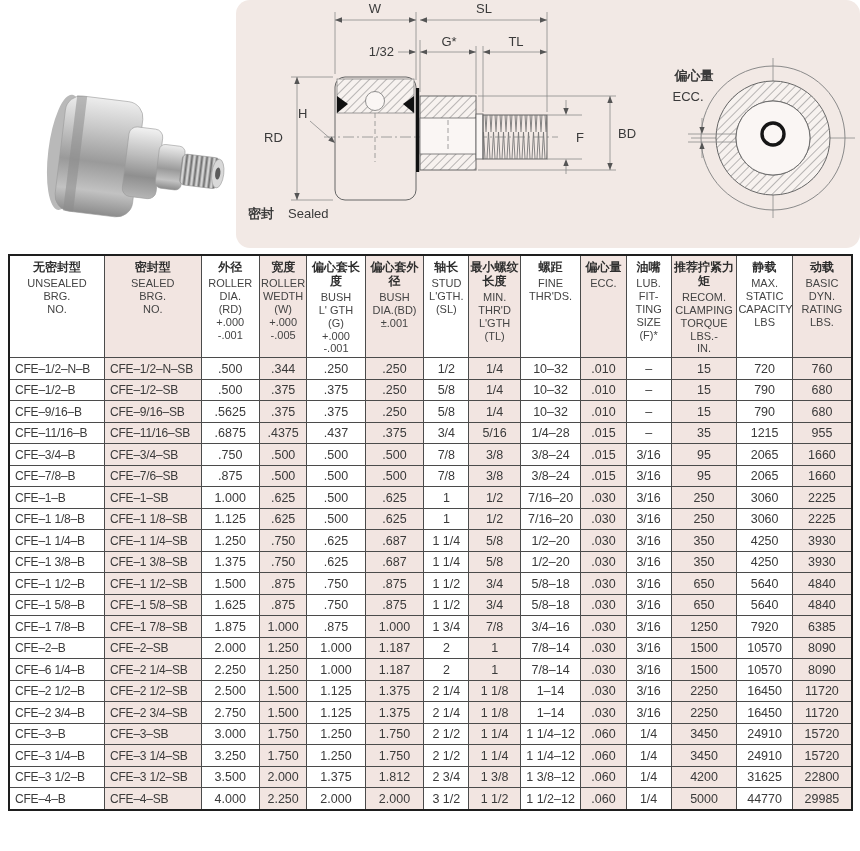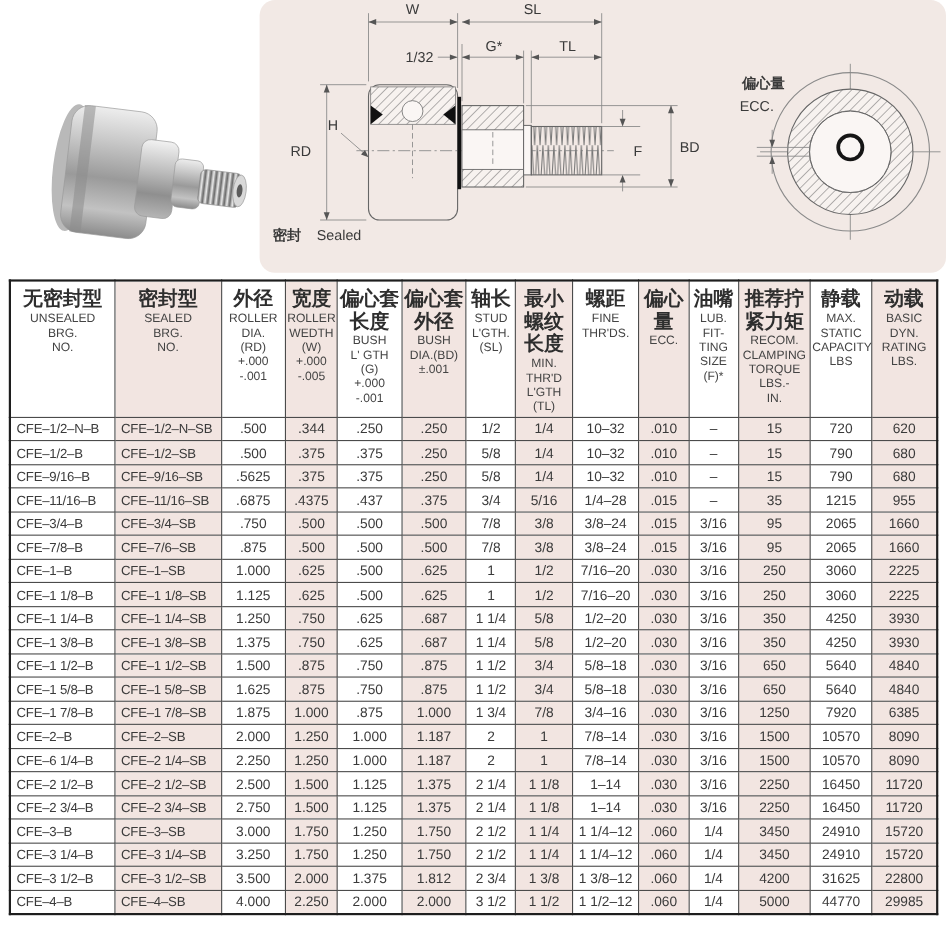--- a/index.html
+++ b/index.html
@@ -25,21 +25,21 @@
   #spec-table th{
     vertical-align:top;padding:5px 1px 2px 1px;font-weight:normal;
     height:88px;background:#fff;
   }
   #spec-table td{
     height:20.5px;font-size:12.5px;text-align:center;color:#3a3a3a;
     background:#fff;padding:0 1px;
   }
   #spec-table td.left{text-align:left;padding-left:5px;font-size:12px;letter-spacing:-0.2px;}
   #spec-table .pink{background:var(--cell-pink,#f2e5e1);}
-  .th-cn{font-size:18px;font-weight:bold;color:#2e2e2e;line-height:1.15;white-space:normal;text-align:center;}
+  .th-cn{font-size:12px;font-weight:bold;color:#2e2e2e;line-height:1.15;white-space:normal;text-align:center;}
   .th-en{font-size:11px;color:#444;line-height:1.18;margin-top:2px;white-space:pre-line;text-align:center;}
 
   
   text{font-family:"Liberation Sans",sans-serif;fill:#3a3a3a;}
   .dimtxt{font-size:13px;}
   .cntxt{font-size:13px;font-weight:bold;}
   .lw{stroke:#666;stroke-width:1;fill:none;}
   .thin{stroke:#8a8a8a;stroke-width:0.8;fill:none;}
   .arr{fill:#555;stroke:none;}
 </style>
@@ -311,21 +311,21 @@
           <td class="pink">.344</td>
           <td>.250</td>
           <td class="pink">.250</td>
           <td>1/2</td>
           <td class="pink">1/4</td>
           <td>10–32</td>
           <td class="pink">.010</td>
           <td>–</td>
           <td class="pink">15</td>
           <td>720</td>
-          <td class="pink">620</td>
+          <td class="pink">760</td>
         </tr>
         <tr>
           <td class="left">CFE–1/2–B</td>
           <td class="pink left">CFE–1/2–SB</td>
           <td>.500</td>
           <td class="pink">.375</td>
           <td>.375</td>
           <td class="pink">.250</td>
           <td>5/8</td>
           <td class="pink">1/4</td>

